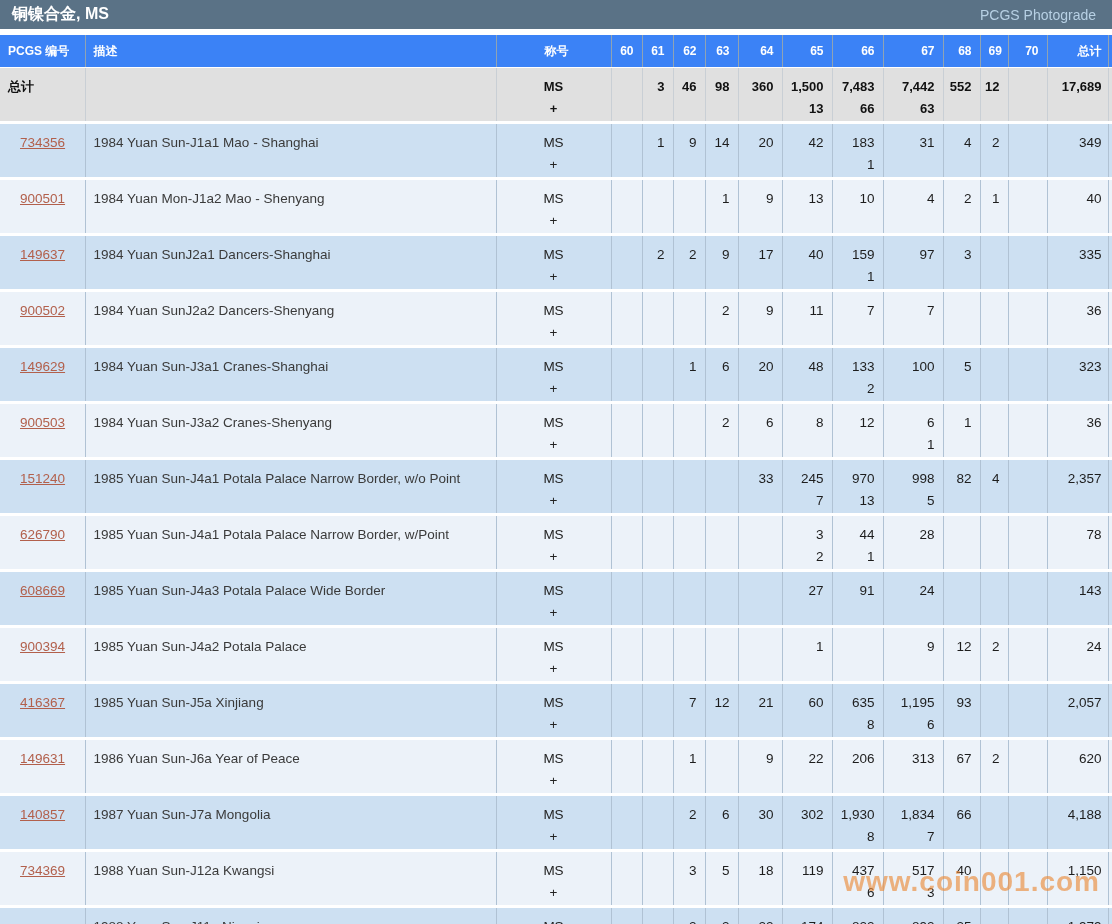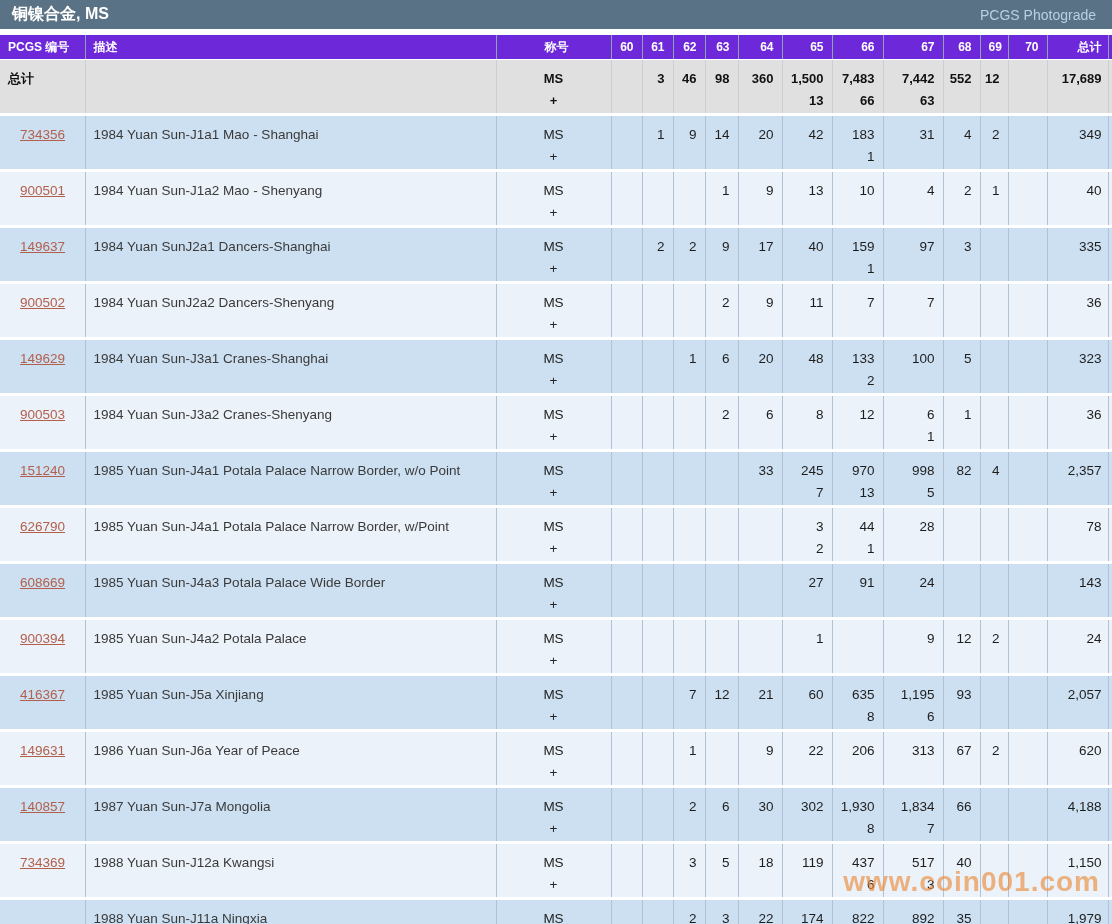--- a/index.html
+++ b/index.html
@@ -6,22 +6,22 @@
   .page{position:relative;width:1112px;height:924px;overflow:hidden;background:#fff;
         font-family:"Liberation Sans","DejaVu Sans",sans-serif;}
   
   .titlebar{height:29px;background:#5a7286;display:flex;align-items:center;
             justify-content:space-between;padding:0 16px 0 12px;box-sizing:border-box;
             margin-bottom:6px;}
   .title{color:#ffffff;font-weight:bold;font-size:16px;}
   .pg-link{color:#b7d0e4;font-size:14px;text-decoration:none;cursor:pointer;}
   
   table{width:1112px;table-layout:fixed;border-collapse:collapse;}
-  thead th{background:#6d28d9;color:#ffffff;font-size:12px;font-weight:bold;
-           height:24px;padding:0 8px 0 8px;border-left:1px solid #8fa3b4;
+  thead th{background:#3b82f6;color:#ffffff;font-size:12px;font-weight:bold;
+           height:32px;padding:0 8px 0 8px;border-left:1px solid #8fa3b4;
            border-bottom:1px solid #ffffff;vertical-align:middle;box-sizing:content-box;}
   thead th:first-child{border-left:none;}
   thead th.left{text-align:left;}
   thead th.center{text-align:center;padding-left:14px;}
   thead th.num{text-align:right;}
   td{box-sizing:content-box;}
   
   tr.totals td{background:#e0e0e0;font-weight:bold;color:#111;font-size:13px;
                border-left:1px solid #c9cfd5;border-bottom:3px solid #ffffff;
                height:33px;vertical-align:top;padding-top:8px;line-height:21px;}
@@ -171,21 +171,21 @@
           </td>
           <td class="num">
             <div class="gv">2</div>
           </td>
           <td class="num"></td>
           <td class="num total-col">349</td>
           <td class="spacer"></td>
         </tr>
         <tr class="light">
           <td class="pcgs-cell"><span class="pcgs-link">900501</span></td>
-          <td class="desc-cell">1984 Yuan Sun-J1a2 Mao - Shenyang</td>
+          <td class="desc-cell">1984 Yuan Mon-J1a2 Mao - Shenyang</td>
           <td class="desig">
             <div class="gv">MS</div>
             <div class="gp">+</div>
           </td>
           <td class="num"></td>
           <td class="num"></td>
           <td class="num"></td>
           <td class="num">
             <div class="gv">1</div>
           </td>

